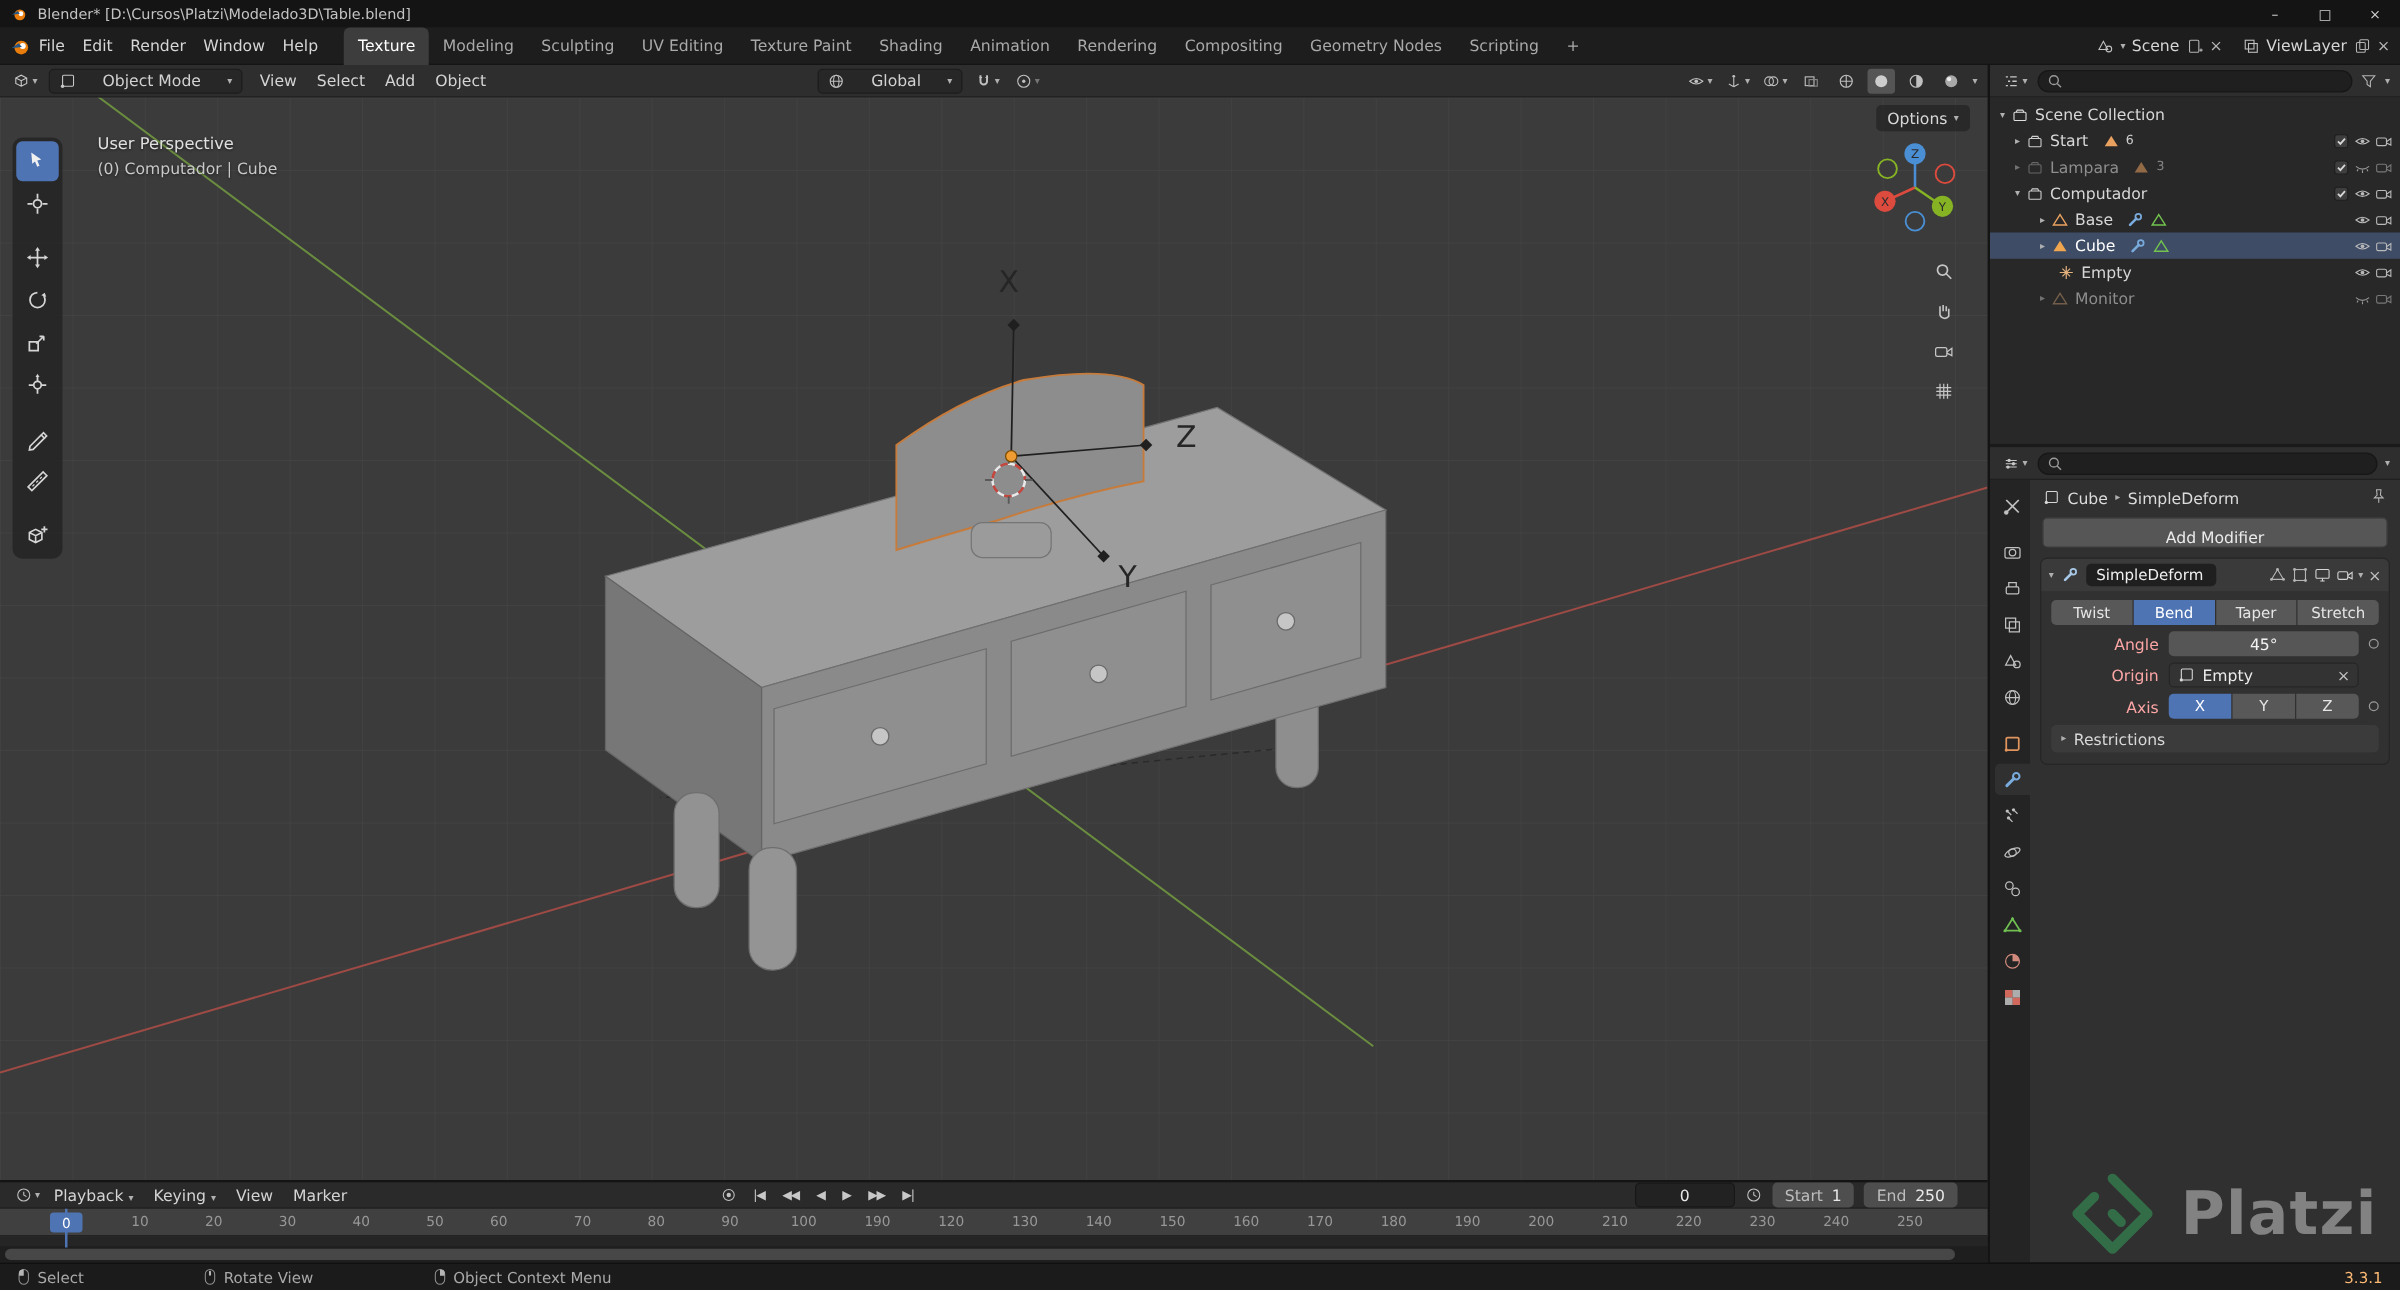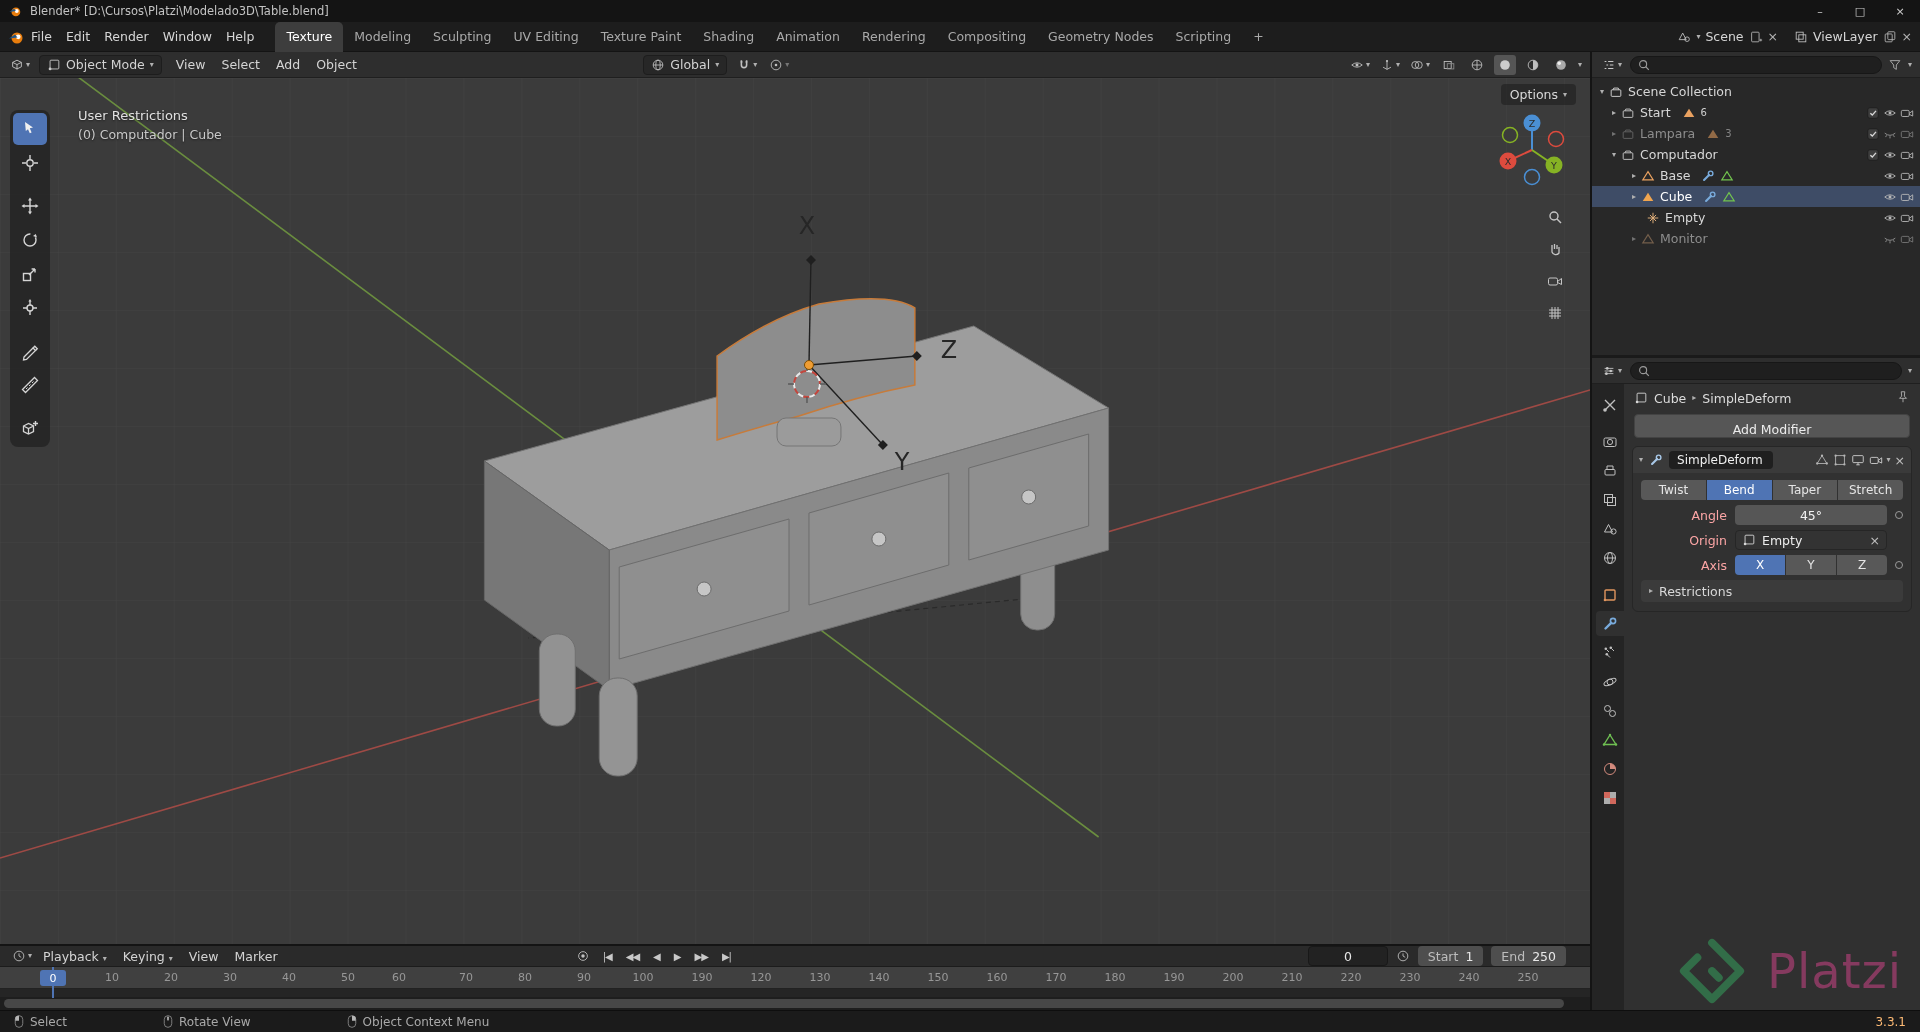--- a/index.html
+++ b/index.html
@@ -19,21 +19,21 @@
   .tabs{display:flex;align-items:flex-end;height:30px;margin-left:14px}
   .wtab{padding:0 11px;height:30px;line-height:30px;color:#a9a9a9;font-size:12.5px}
   .wtab.active{background:#3d3d3d;color:#fff;border-radius:5px 5px 0 0}
   .topbar-right{margin-left:auto;display:flex;align-items:center;gap:16px}
   .selector{display:flex;align-items:center;gap:5px;color:#d6d6d6}
 
   
   .content{flex:1;display:flex;min-height:0}
   .viewport-col{width:1592px;flex:none;display:flex;flex-direction:column;border-right:2px solid #141414}
   .editor-header{height:26px;background:#2e2e2e;display:flex;align-items:center;padding:0 8px;gap:2px;flex:none;border-bottom:1px solid #1f1f1f}
-  .pill{display:flex;align-items:center;gap:5px;background:#272727;border:1px solid #1d1d1d;border-radius:4px;height:20px;padding:0 7px}
+  .pill{display:flex;align-items:center;gap:21px;background:#272727;border:1px solid #1d1d1d;border-radius:4px;height:20px;padding:0 7px}
   .chev{font-size:8px;color:#b0b0b0;line-height:1}
   .iconbtn{height:20px;min-width:22px;display:flex;align-items:center;justify-content:center;border-radius:3px;gap:2px;padding:0 2px}
   .iconbtn.active{background:#555}
   .hdr-center{margin:0 auto;display:flex;align-items:center;gap:8px}
   .hdr-right{margin-left:auto;display:flex;align-items:center;gap:6px}
 
   
   .viewport{position:relative;flex:1;min-height:0;background:#3b3b3b;overflow:hidden}
   .viewport > svg.scene{position:absolute;inset:0;width:100%;height:100%}
   .ov-text{position:absolute;left:78px;top:30px;color:#e0e0e0;font-size:13px;text-shadow:0 1px 2px rgba(0,0,0,.5)}
@@ -102,21 +102,21 @@
   .animdot{width:8px;height:8px;border:1.5px solid #9a9a9a;border-radius:50%;flex:none}
   .subpanel{height:22px;background:#3b3b3b;border-radius:4px;display:flex;align-items:center;gap:6px;padding:0 8px;color:#d8d8d8}
 
   
   .statusbar{height:22px;flex:none;background:#1b1b1b;border-top:1px solid #0e0e0e;display:flex;align-items:center;padding:0 14px;color:#a9a9a9;font-size:12px}
   .hint{display:flex;align-items:center;gap:6px;margin-right:96px}
   .version{margin-left:auto;color:#fdba74}
 
   
   .watermark{position:absolute;right:18px;bottom:26px;display:flex;align-items:center;gap:20px;opacity:.45;pointer-events:none;z-index:40}
-  .watermark .wtext{font-size:48px;font-weight:400;color:#ec4899;letter-spacing:1px}
+  .watermark .wtext{font-size:48px;font-weight:700;color:#e5e5e5;letter-spacing:1px}
 
   .ic{width:14px;height:14px;flex:none}
   .ic16{width:16px;height:16px;flex:none}
   .ic20{width:20px;height:20px;flex:none}
   .dim{opacity:.55}
   .menu-sm{padding:0 7px;color:#d4d4d4}
 </style>
 </head>
 <body>
 
@@ -356,21 +356,21 @@
           <text x="896" y="392" font-size="24" fill="#262626">Y</text>
 
           <g transform="translate(808,306)">
             <circle r="13" fill="none" stroke="#e9e9e9" stroke-width="2" stroke-dasharray="6 6"></circle>
             <circle r="13" fill="none" stroke="#c4463d" stroke-width="2" stroke-dasharray="6 6" stroke-dashoffset="6"></circle>
             <path d="M0 -19 V-13 M0 13 V19 M-19 0 H-13 M13 0 H19" stroke="#5a5a5a" stroke-width="1.5"></path>
           </g>
           <circle cx="810" cy="287" r="4.5" fill="#ef9d33" stroke="#7a4a00"></circle>
         </svg>
 
-        <div class="ov-text">User Restrictions</div>
+        <div class="ov-text">User Perspective</div>
         <div class="ov-sub">(0) Computador | Cube</div>
         <div class="options-btn">
           <span>Options</span>
           <span class="chev">▾</span>
         </div>
 
         <div class="vtoolbar">
           <div class="tool active">
               <svg class="ic20" viewBox="0 0 20 20">
                 <path d="M5 3 L13 8.5 L9.8 9.3 L11.6 13.5 L9.8 14.3 L8 10.2 L5.8 12 Z" fill="#f0f0f0"></path>

